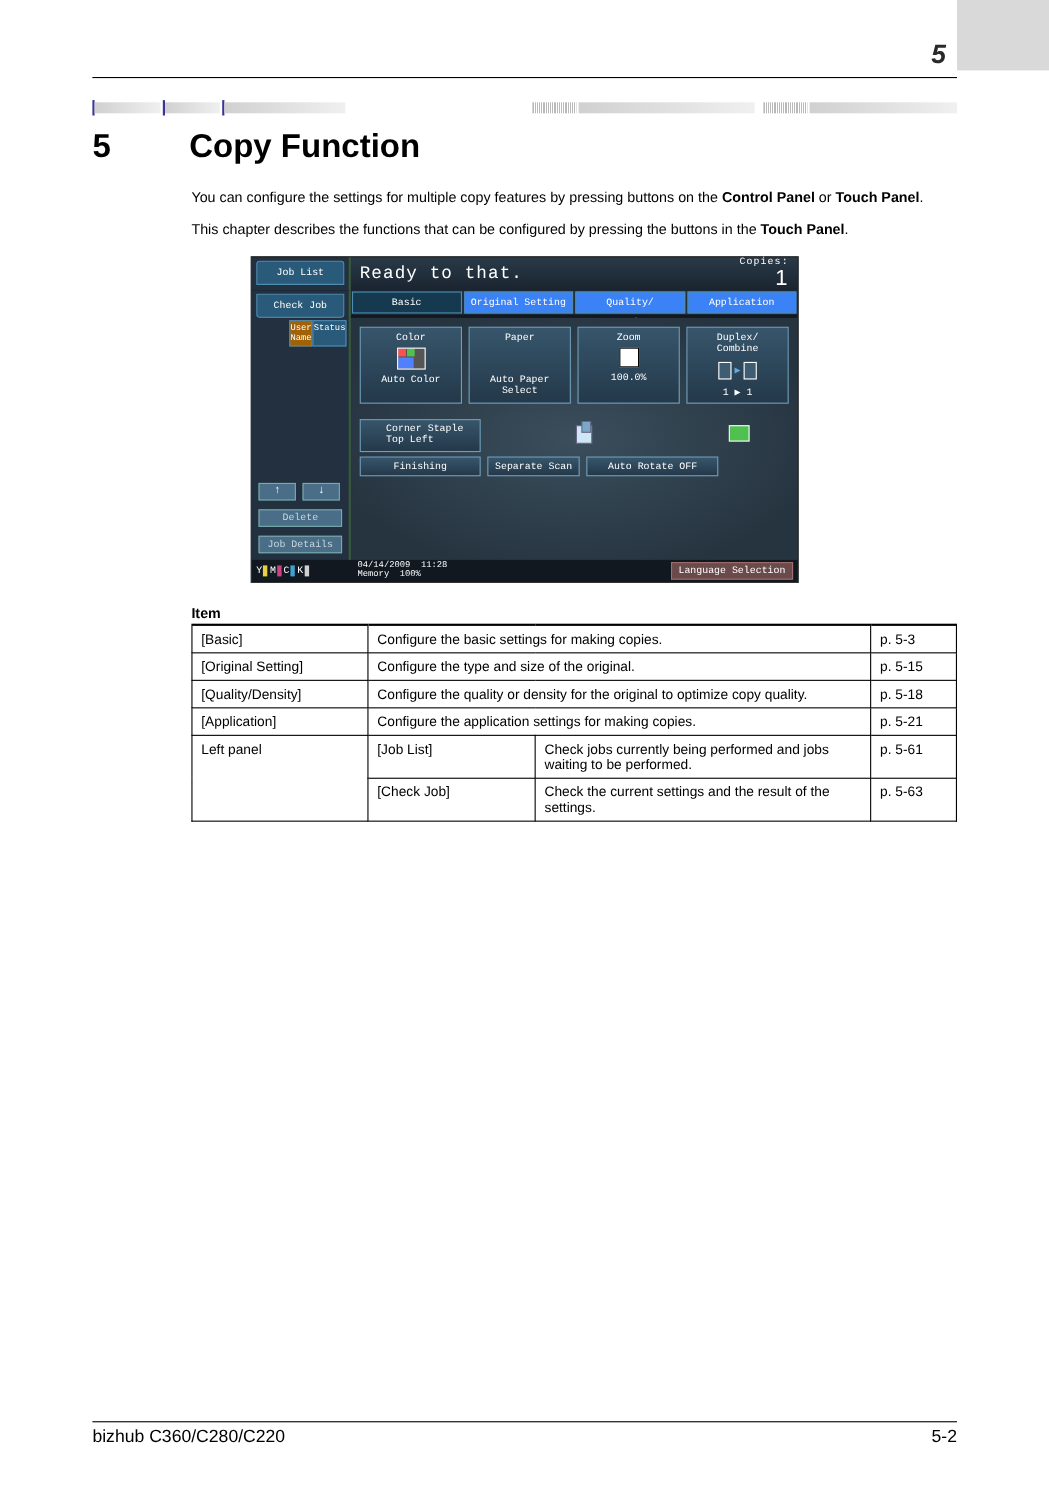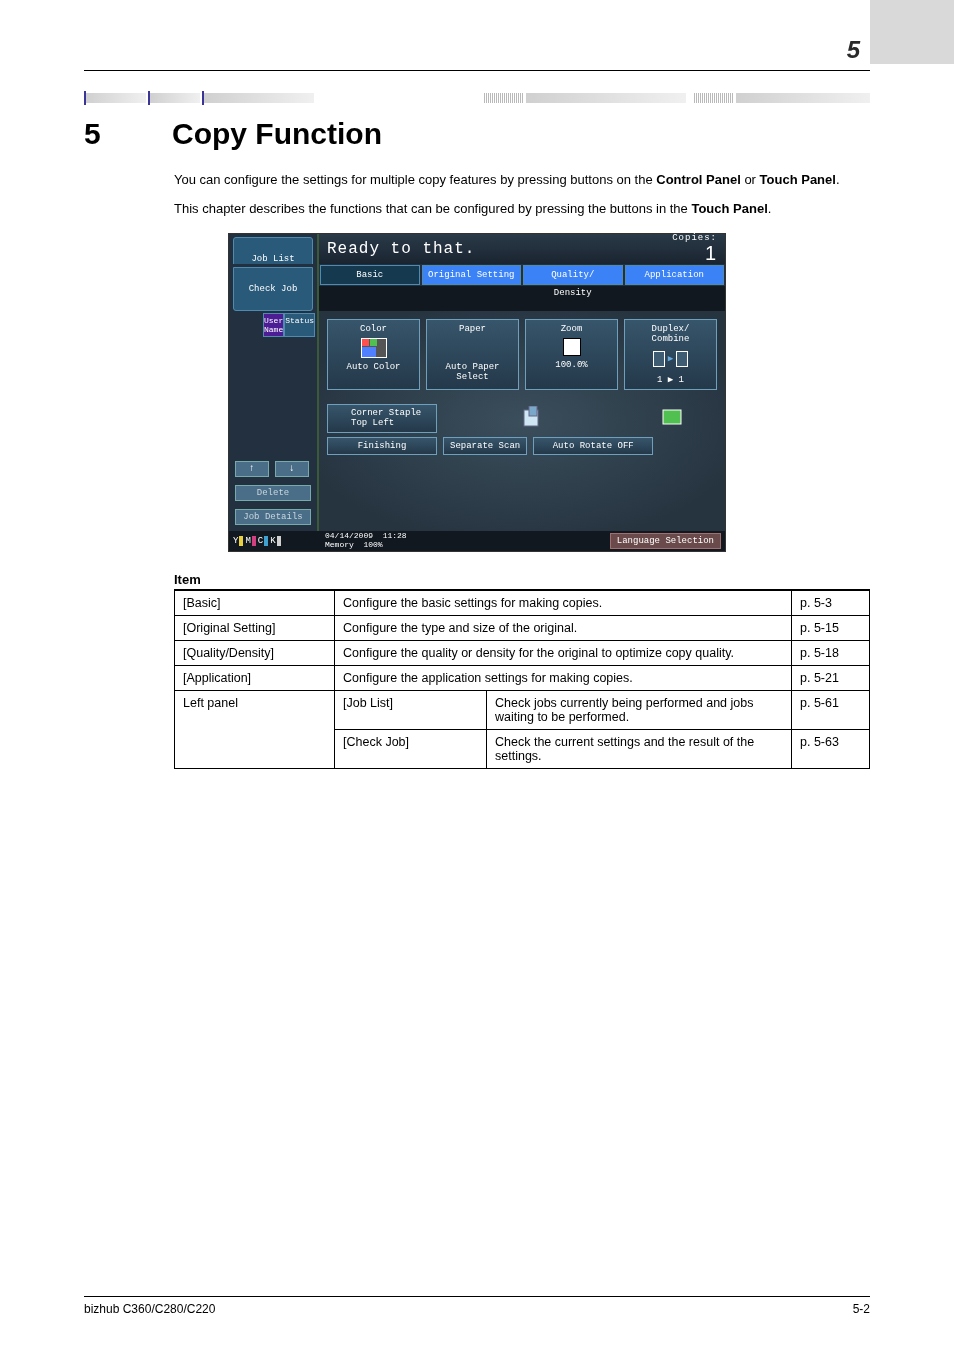--- a/index.html
+++ b/index.html
@@ -106,21 +106,21 @@
   .left-col {
     width: 90px;
     background: #22303f;
     border-right: 2px solid #3a5a3a;
   }
   .tab-btn {
     background: #2a5a7a;
     border: 1px solid #4e8bb0;
     border-radius: 3px 3px 0 0;
     text-align: center;
-    padding: 16px 4px;
+    padding: 5px 4px;
     margin: 3px 4px 0 4px;
     font-size: 9px;
   }
   .status-msg {
     flex: 1;
     background: linear-gradient(#2a3a48,#1a2430);
     padding: 4px 8px;
     font-size: 16px;
     letter-spacing: 1px;
     display: flex;
@@ -155,21 +155,21 @@
   }
   .sub-tabs { display: flex; gap: 0; }
   .sub-tab {
     flex: 1;
     font-size: 8px;
     text-align: center;
     border: 1px solid #4e8bb0;
     background: #2a5a7a;
     padding: 2px 0;
   }
-  .sub-tab.inactive { background: #4c1d95; margin-left: 32px; }
+  .sub-tab.inactive { background: #a16207; margin-left: 32px; }
   .updown { position:absolute; bottom:54px; left:6px; display:flex; gap:6px; }
   .arrow-btn { width:34px; height:16px; background:#4a6e88; border:1px solid #7aa; text-align:center; line-height:14px; }
   .delete-btn, .details-btn {
     position:absolute; left:6px; right:6px;
     background:#4a6e88; border:1px solid #7aa;
     text-align:center; font-size:9px; padding:2px 0;
     color:#c8d6de;
   }
   .delete-btn { bottom:30px; }
   .details-btn { bottom:6px; }
@@ -254,21 +254,21 @@
   
   .page-footer {
     position: absolute;
     bottom: 34px;
     left: 84px;
     right: 84px;
     border-top: 1px solid #000;
     padding-top: 5px;
     display: flex;
     justify-content: space-between;
-    font-size: 12px;
+    font-size: 16px;
   }
 </style>
 </head>
 <body>
 
 <div class="page">
 
   <div class="top-section-num">
     <div class="num-bg"></div>
     <span>5</span>

